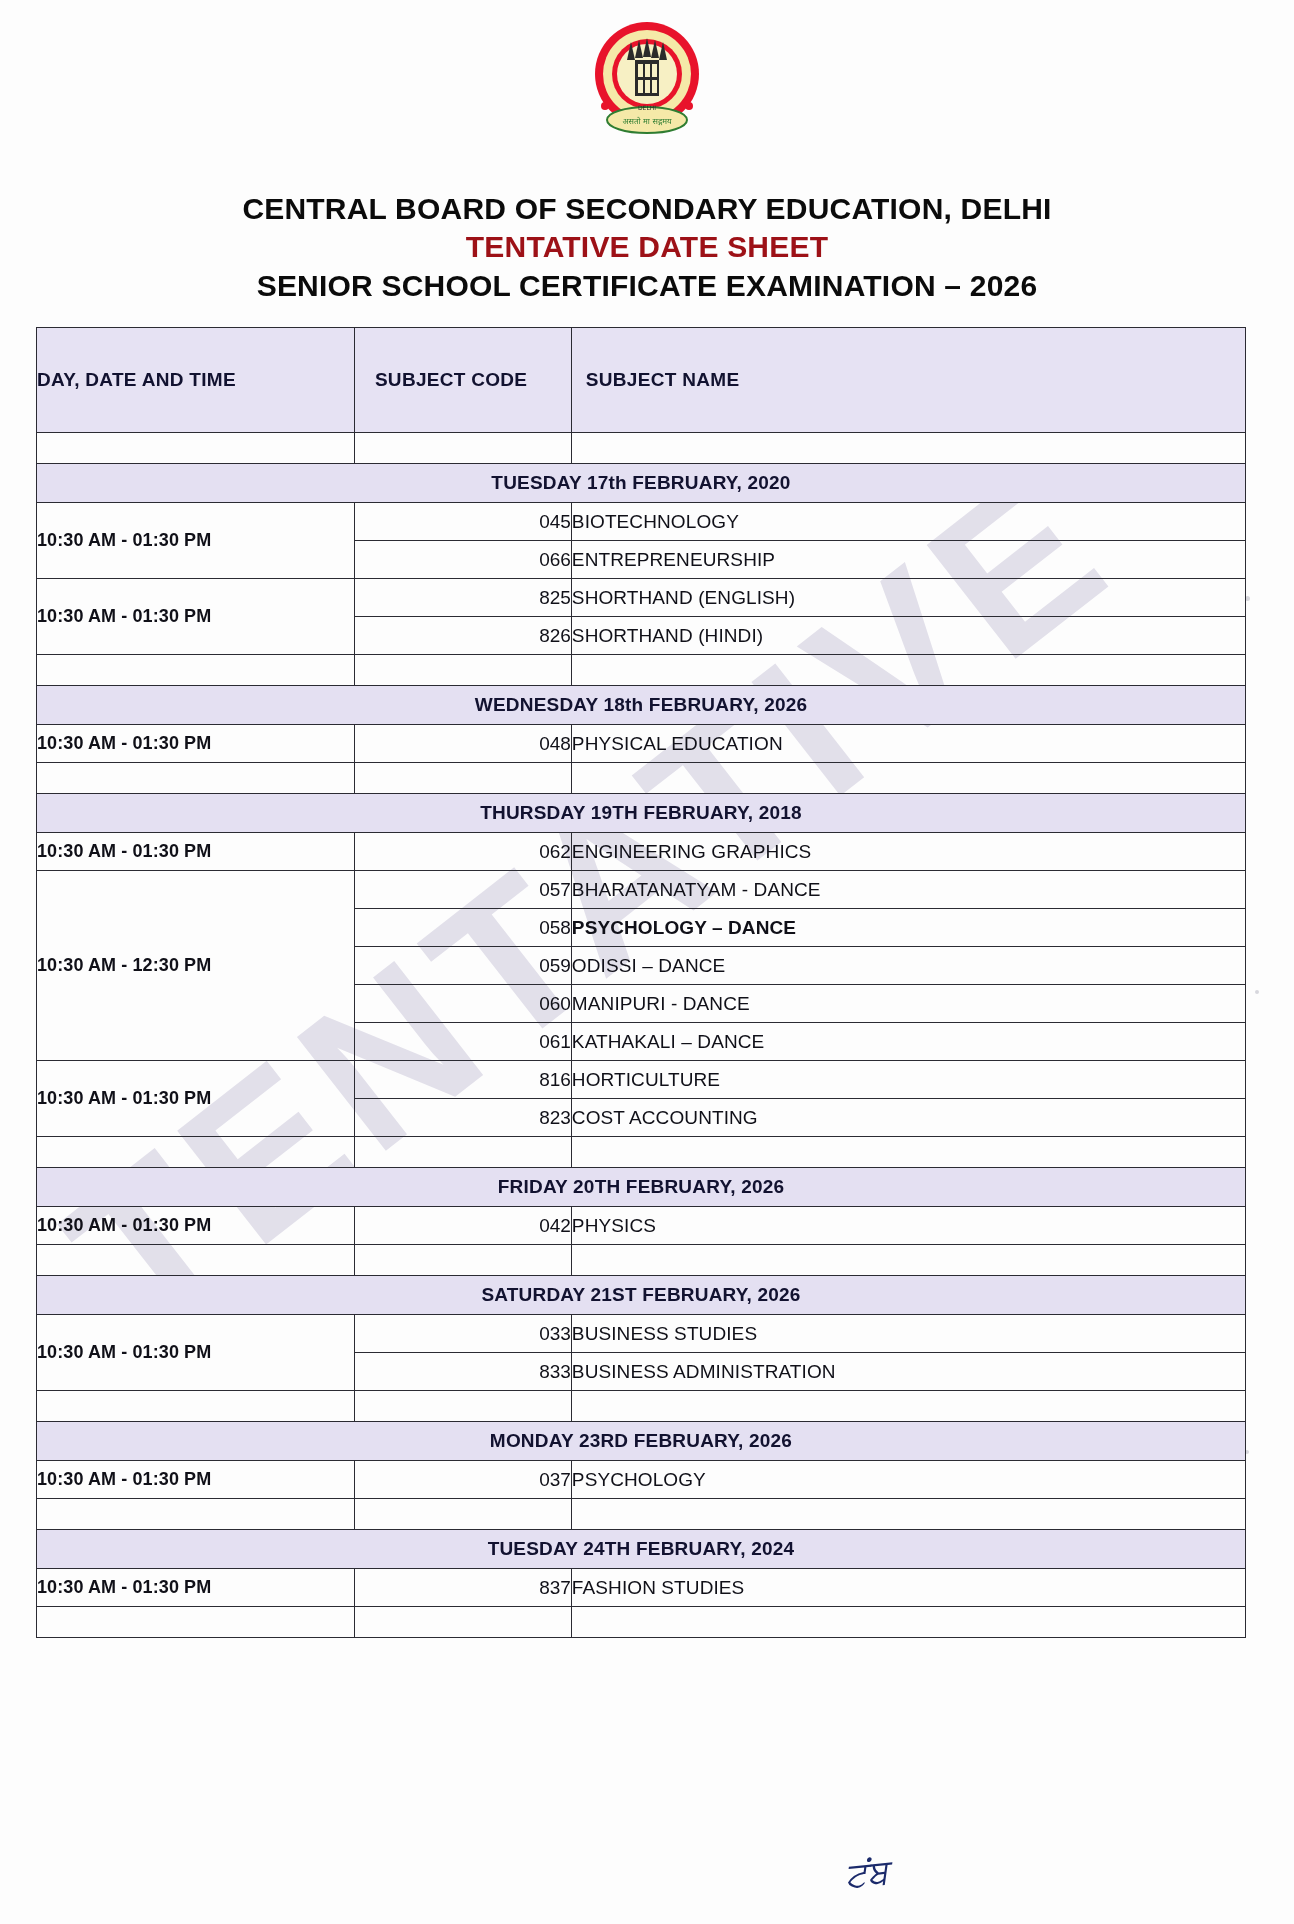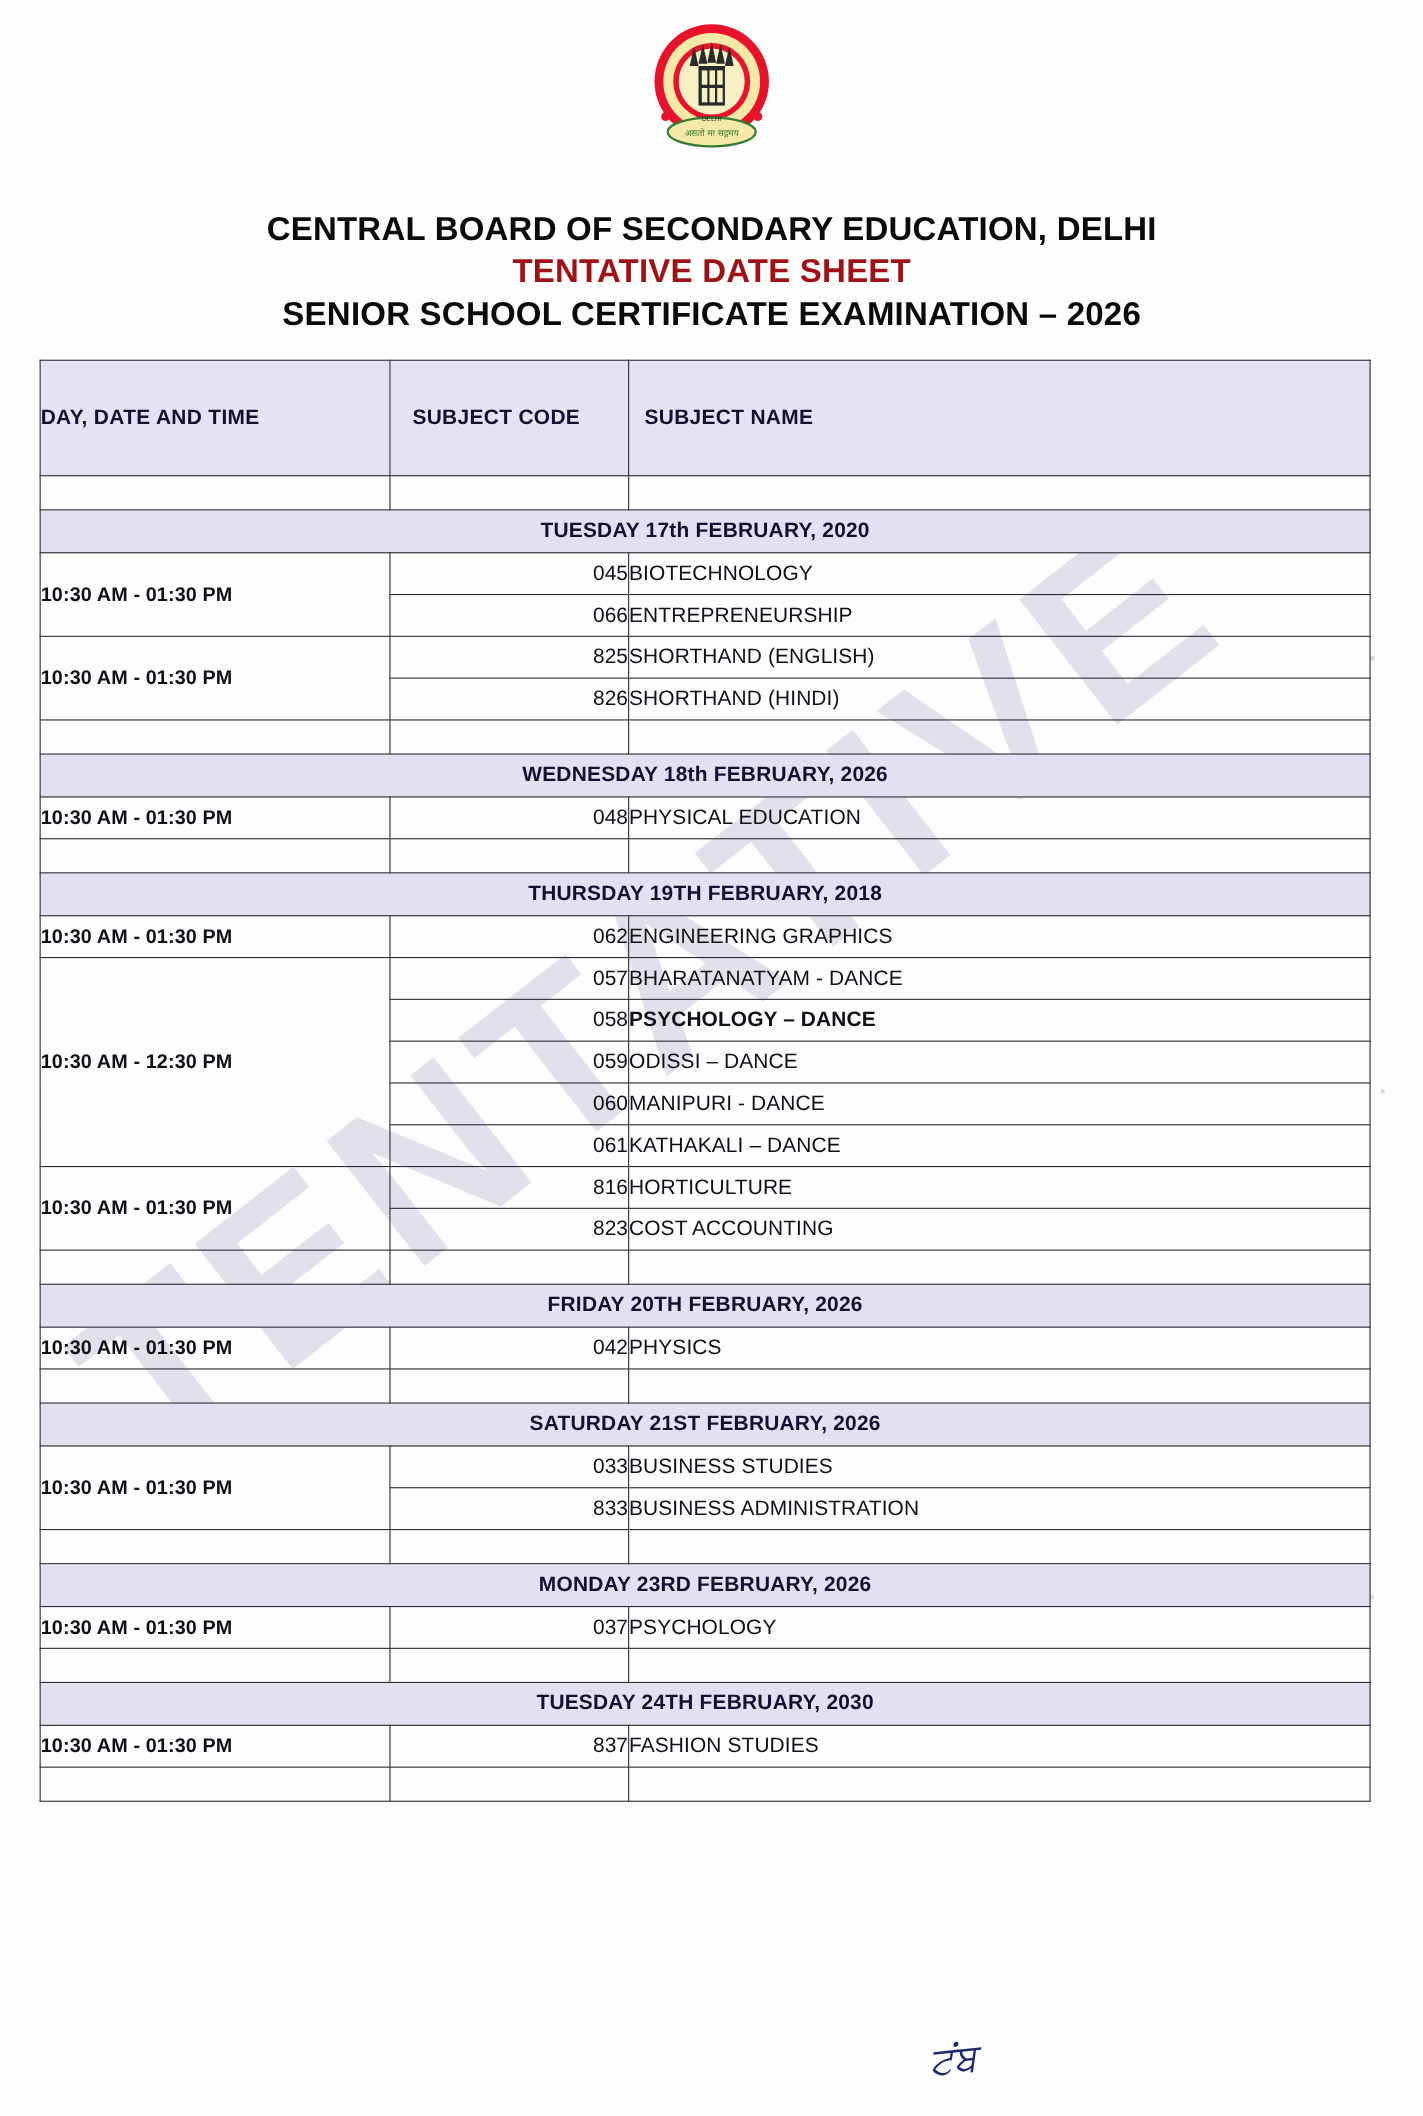--- a/index.html
+++ b/index.html
@@ -354,21 +354,21 @@
             <td class="time" rowspan="1">10:30 AM - 01:30 PM</td>
             <td class="code">037</td>
             <td class="subject">PSYCHOLOGY</td>
           </tr>
           <tr class="spacer">
             <td></td>
             <td></td>
             <td></td>
           </tr>
           <tr class="daybar">
-            <td colspan="3">TUESDAY 24TH FEBRUARY, 2030</td>
+            <td colspan="3">TUESDAY 24TH FEBRUARY, 2024</td>
           </tr>
           <tr>
             <td class="time" rowspan="1">10:30 AM - 01:30 PM</td>
             <td class="code">837</td>
             <td class="subject">FASHION STUDIES</td>
           </tr>
           <tr class="spacer">
             <td></td>
             <td></td>
             <td></td>

